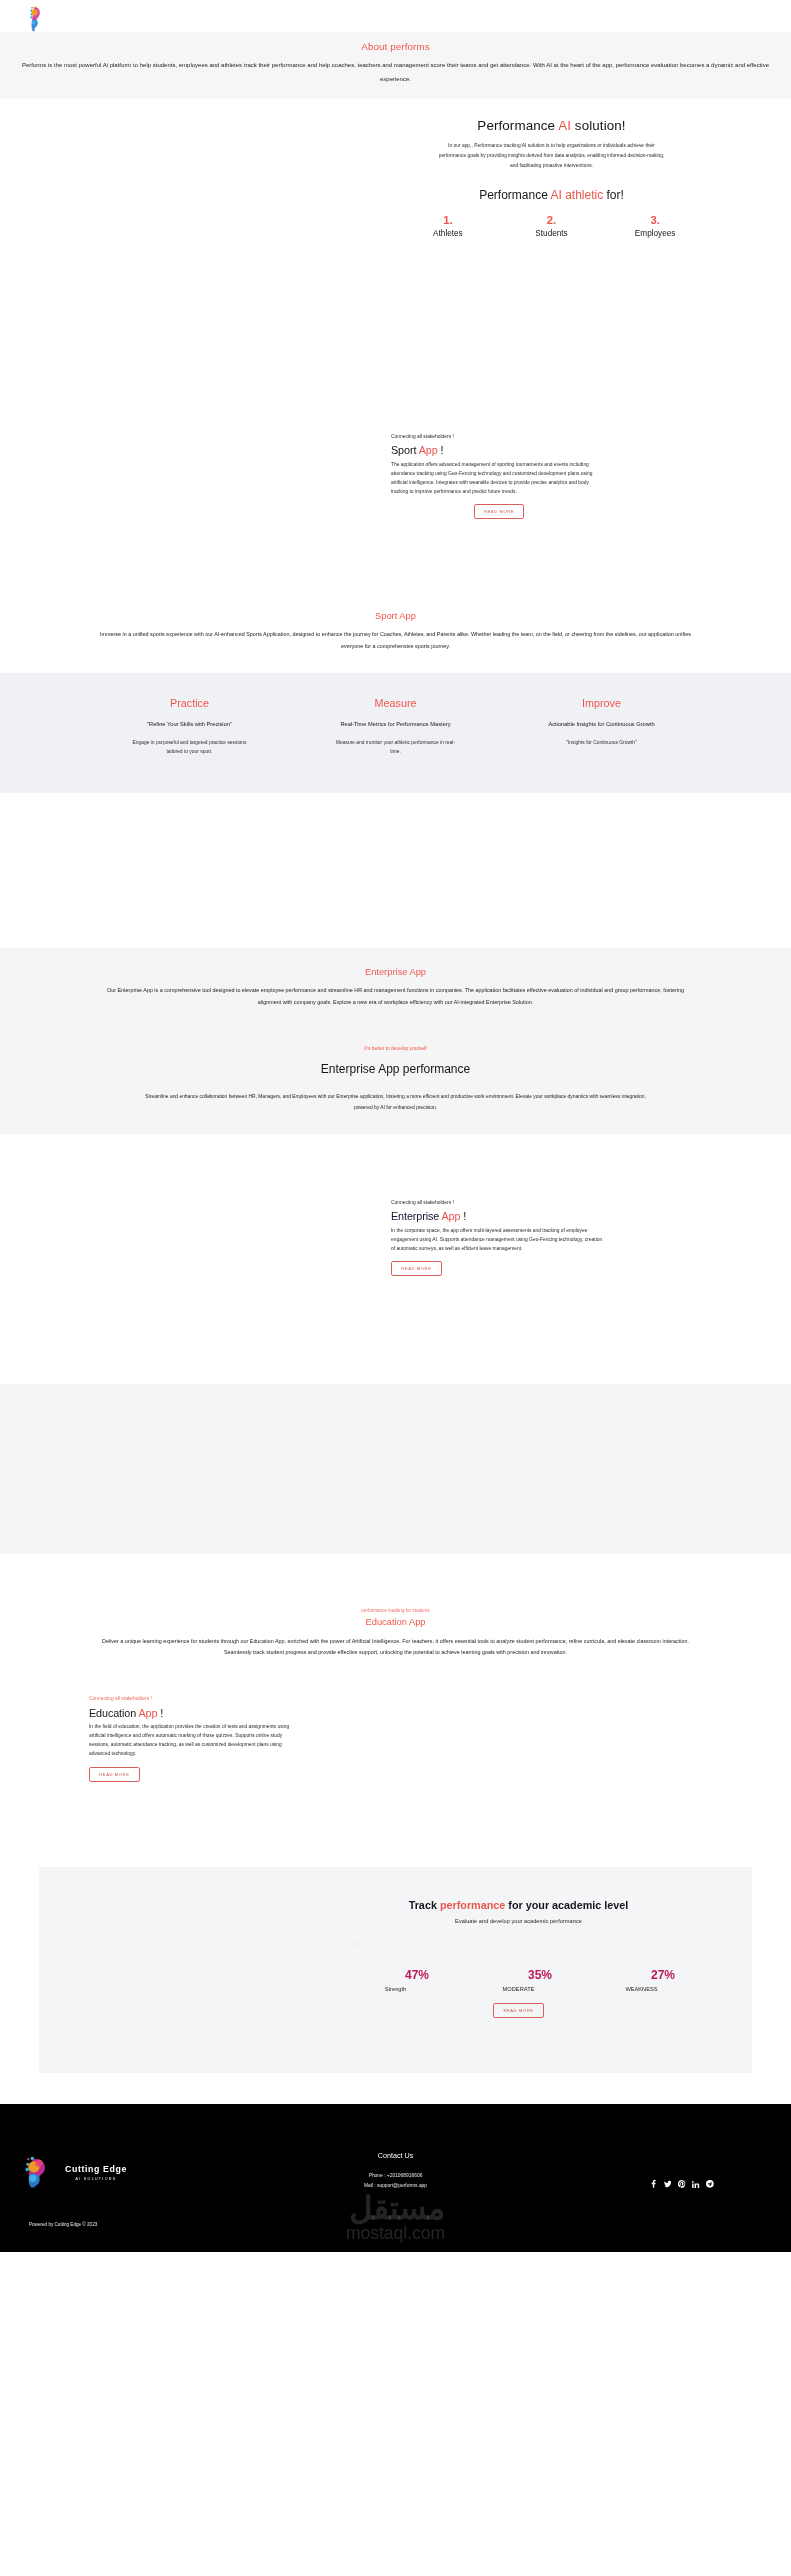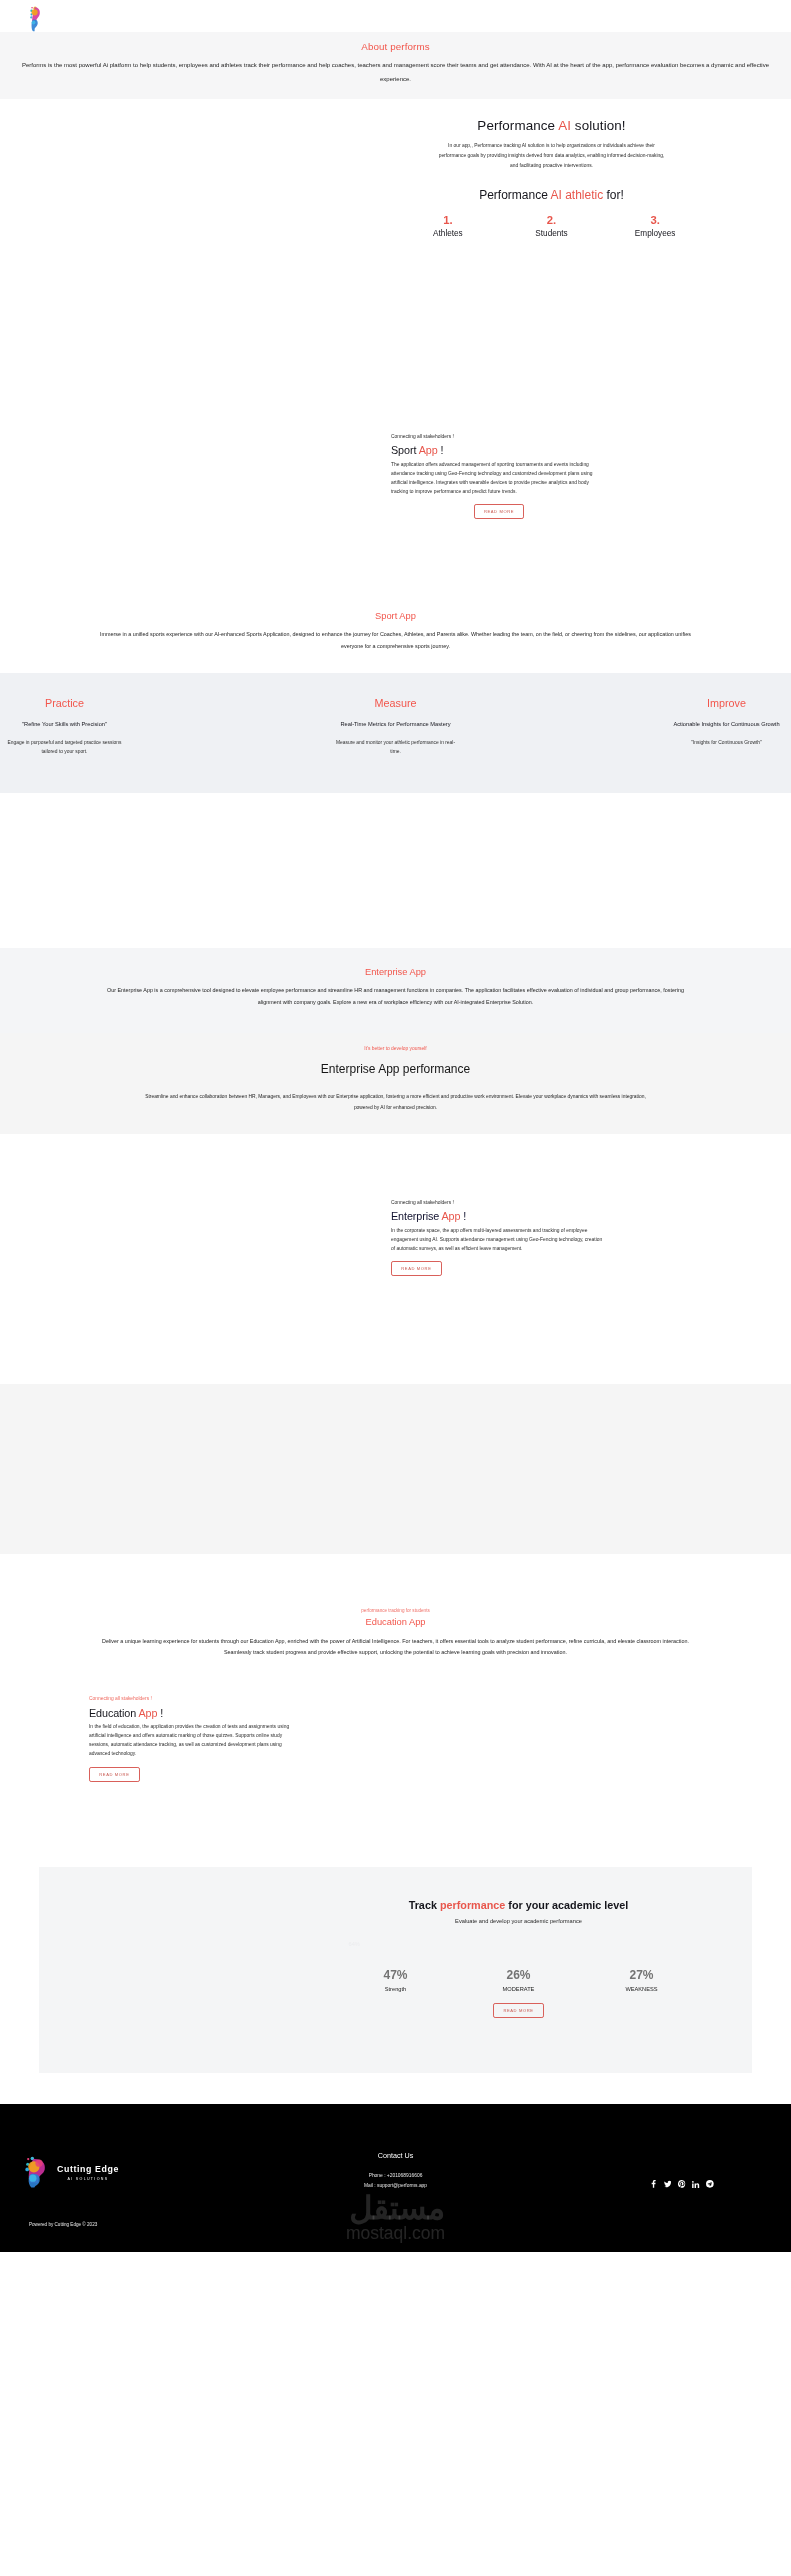--- a/index.html
+++ b/index.html
@@ -177,22 +177,22 @@
   }
   .btn-center-wrap { text-align: center; }
 
   
   .triband {
     background: #eff1f4;
     padding: 24px 0 36px 0;
   }
   .tricols {
     display: flex;
-    justify-content: space-between;
-    gap: 101px;
+    justify-content: center;
+    gap: 77px;
   }
   .tricol { width: 129px; text-align: center; }
   .tri-title {
     font-size: 10.8px;
     color: #f2564c;
     font-weight: 400;
     margin-bottom: 9.3px;
   }
   .tri-sub {
     font-size: 5.7px;
@@ -274,42 +274,43 @@
   .stat-cols {
     display: flex;
     justify-content: center;
     gap: 56px;
     margin-bottom: 11.3px;
   }
   .stat-col { width: 67px; text-align: center; }
   .stat-num {
     font-size: 12px;
     font-weight: 700;
-    color: #737373;
+    color: #be185d;
     margin-bottom: 4px;
+    text-align: right;
   }
   .stat-label {
     font-size: 5.7px;
     color: #1d1d1d;
   }
 
   
   .footer {
     background: #000000;
     height: 148px;
     position: relative;
     color: #ffffff;
   }
   .f-logo {
     position: absolute;
     left: 25px;
     top: 52px;
     display: flex;
     align-items: center;
-    gap: 7px;
+    gap: 15px;
   }
   .f-logo-mark { width: 25px; height: 32px; }
   .f-logo-text { display: flex; flex-direction: column; align-items: center; }
   .f-brand {
     font-size: 8.8px;
     font-weight: 700;
     letter-spacing: 0.6px;
     color: #ffffff;
   }
   .f-brand-sub {
@@ -521,21 +522,21 @@
           <span>Track </span><span class="accent">performance</span><span> for your academic level</span>
         </div>
         <div class="academic-sub">Evaluate and develop your academic performance</div>
         <div class="ghost-pct">64%</div>
         <div class="stat-cols">
           <div class="stat-col">
             <div class="stat-num">47%</div>
             <div class="stat-label">Strength</div>
           </div>
           <div class="stat-col">
-            <div class="stat-num">26%</div>
+            <div class="stat-num">35%</div>
             <div class="stat-label">MODERATE</div>
           </div>
           <div class="stat-col">
             <div class="stat-num">27%</div>
             <div class="stat-label">WEAKNESS</div>
           </div>
         </div>
         <div class="btn-center-wrap">
           <button class="btn-readmore">READ MORE</button>
         </div>

